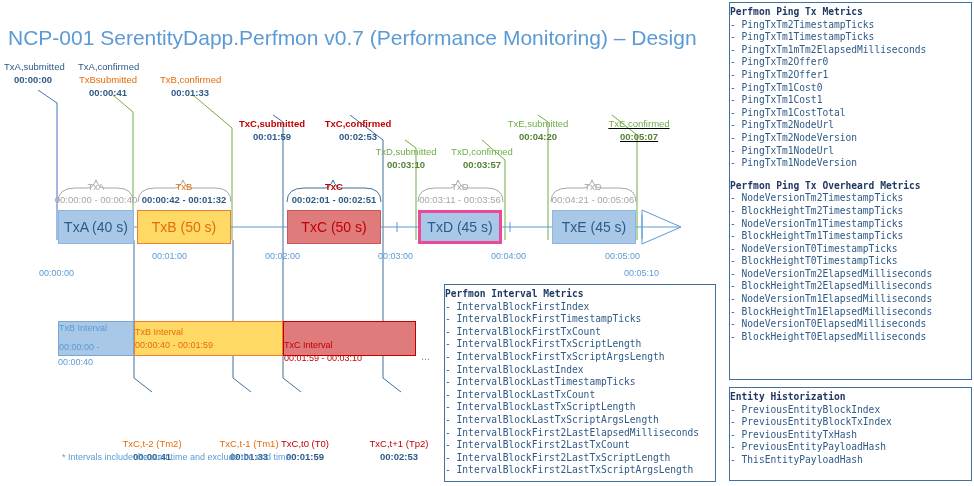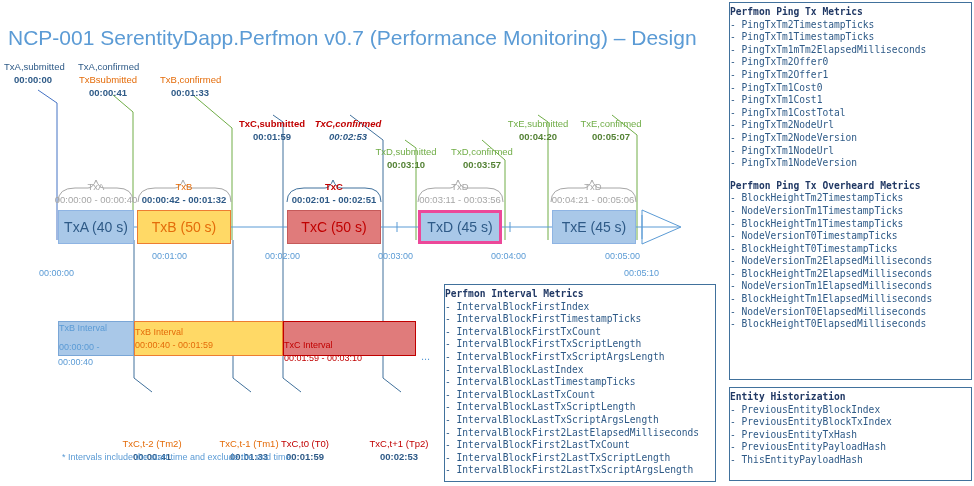--- a/index.html
+++ b/index.html
@@ -68,37 +68,37 @@
   <div class="time">00:00:41</div>
 </div>
 <div class="lbl" style="left:160px;top:38px;width:60px;">
   <div class="orange">TxB,confirmed</div>
   <div class="time">00:01:33</div>
 </div>
 <div class="lbl" style="left:238px;top:82px;width:68px;">
   <div class="red" style="font-weight:bold">TxC,submitted</div>
   <div class="time">00:01:59</div>
 </div>
-<div class="lbl" style="left:314px;top:82px;width:68px;font-style:italic;">
+<div class="lbl" style="left:324px;top:82px;width:68px;">
   <div class="red" style="font-weight:bold">TxC,confirmed</div>
   <div class="time">00:02:53</div>
 </div>
 <div class="lbl" style="left:373px;top:110px;width:66px;">
   <div class="green">TxD,submitted</div>
   <div class="time" style="color:#548235">00:03:10</div>
 </div>
 <div class="lbl" style="left:449px;top:110px;width:66px;">
   <div class="green">TxD,confirmed</div>
   <div class="time" style="color:#548235">00:03:57</div>
 </div>
 <div class="lbl" style="left:505px;top:82px;width:66px;">
   <div class="green">TxE,submitted</div>
   <div class="time" style="color:#548235">00:04:20</div>
 </div>
-<div class="lbl" style="left:578px;top:82px;width:66px;">
+<div class="lbl" style="left:606px;top:82px;width:66px;text-decoration:underline;">
   <div class="green">TxE,confirmed</div>
   <div class="time" style="color:#548235">00:05:07</div>
 </div>
 
 <div class="lbl" style="left:50px;top:145px;width:92px;">
   <div class="gray">TxA</div>
   <div class="gray">00:00:00 - 00:00:40</div>
 </div>
 <div class="lbl" style="left:138px;top:145px;width:92px;">
   <div class="orange">TxB</div>
@@ -196,20 +196,21 @@
       <div class="item">- PingTxTm1Cost0</div>
       <div class="item">- PingTxTm1Cost1</div>
       <div class="item">- PingTxTm1CostTotal</div>
       <div class="item">- PingTxTm2NodeUrl</div>
       <div class="item">- PingTxTm2NodeVersion</div>
       <div class="item">- PingTxTm1NodeUrl</div>
       <div class="item">- PingTxTm1NodeVersion</div>
     </div>
   <div class="hdr" style="margin-top:10px">Perfmon Ping Tx Overheard Metrics</div>
   <div id="po-list">
+      <div class="item">- NodeVersionTm2TimestampTicks</div>
       <div class="item">- BlockHeightTm2TimestampTicks</div>
       <div class="item">- NodeVersionTm1TimestampTicks</div>
       <div class="item">- BlockHeightTm1TimestampTicks</div>
       <div class="item">- NodeVersionT0TimestampTicks</div>
       <div class="item">- BlockHeightT0TimestampTicks</div>
       <div class="item">- NodeVersionTm2ElapsedMilliseconds</div>
       <div class="item">- BlockHeightTm2ElapsedMilliseconds</div>
       <div class="item">- NodeVersionTm1ElapsedMilliseconds</div>
       <div class="item">- BlockHeightTm1ElapsedMilliseconds</div>
       <div class="item">- NodeVersionT0ElapsedMilliseconds</div>

